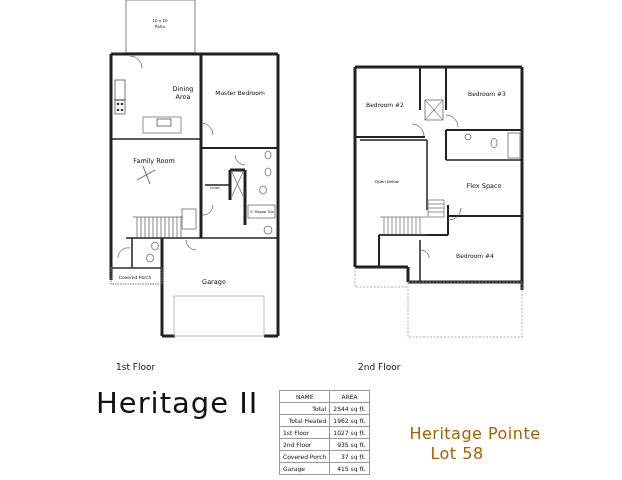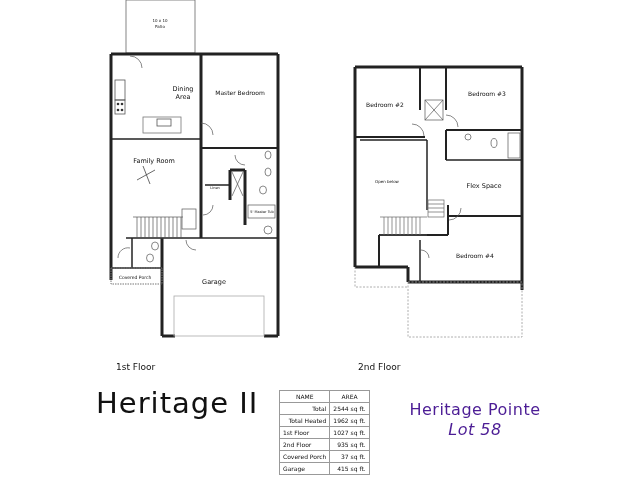--- a/index.html
+++ b/index.html
@@ -1,20 +1,20 @@
 <!DOCTYPE html>
 <html><head>
 <meta charset="utf-8">
 <style>
   html, body { margin: 0; padding: 0; background: #ffffff; }
   body { width: 622px; height: 480px; position: relative; overflow: hidden; font-family: "DejaVu Sans", sans-serif; color: #111; }
   svg { position: absolute; left: 0; top: 0; }
   .lbl { font-family: "DejaVu Sans", sans-serif; fill: #111; }
   .title { position: absolute; left: 96px; top: 386px; font-family: "DejaVu Sans", sans-serif; font-size: 29px; letter-spacing: 1px; color: #111; }
-  .sub { position: absolute; font-family: "DejaVu Sans", sans-serif; font-size: 16px; color: #4c1d95; text-align: center; letter-spacing: 0.5px; }
+  .sub { position: absolute; font-family: "DejaVu Sans", sans-serif; font-size: 16px; color: #a16207; text-align: center; letter-spacing: 0.5px; margin-top: 24px; }
   .floorlbl { position: absolute; font-family: "DejaVu Sans", sans-serif; font-size: 9px; color: #111; }
   table.area { position: absolute; left: 279px; top: 390px; border-collapse: collapse; font-family: "DejaVu Sans", sans-serif; font-size: 6px; color: #111; }
   table.area td, table.area th { border: 1px solid #999; padding: 1px 3px; white-space: nowrap; height: 9px; }
   table.area th { font-weight: normal; text-align: center; background: #fff; }
   table.area td.r { text-align: right; }
   table.area td.l { text-align: left; }
 </style>
 </head>
 <body>
 
@@ -227,13 +227,13 @@
     <td class="r">37 sq ft.</td>
   </tr>
   <tr>
     <td class="l">Garage</td>
     <td class="r">415 sq ft.</td>
   </tr>
 </tbody>
   </table>
 
 <div class="sub" style="left:395px; top:400px; width:160px;">Heritage Pointe</div>
-<div class="sub" style="left:395px; top:420px; width:160px;font-style:italic;">Lot 58</div>
+<div class="sub" style="left:377px; top:420px; width:160px;">Lot 58</div>
 
 </body></html>

